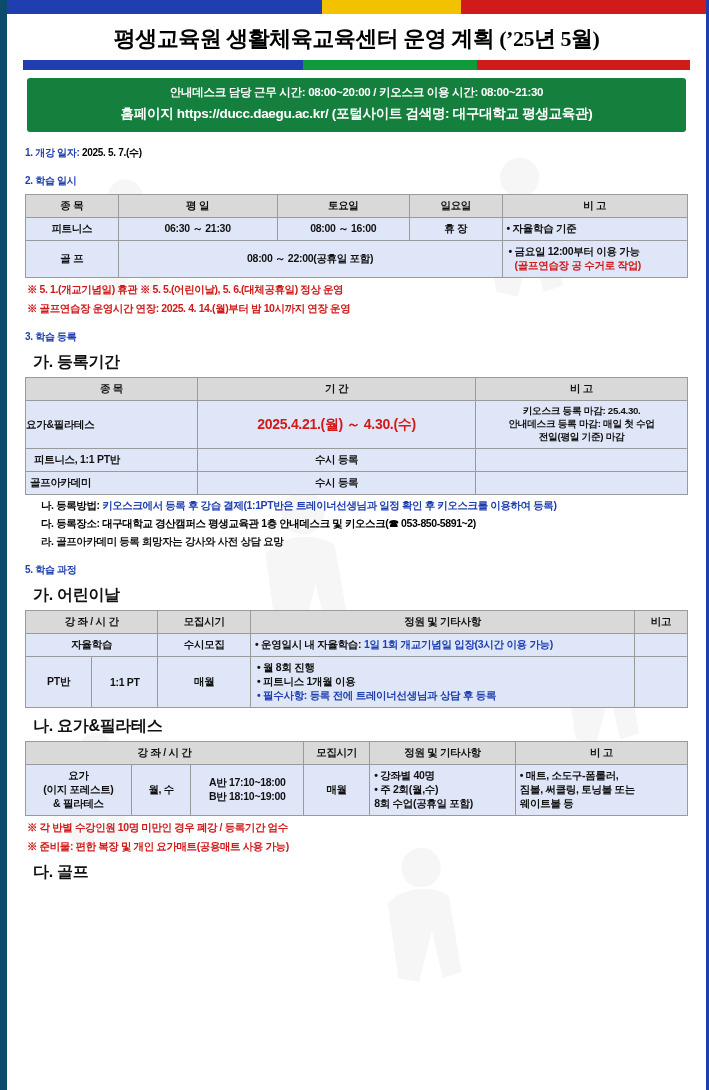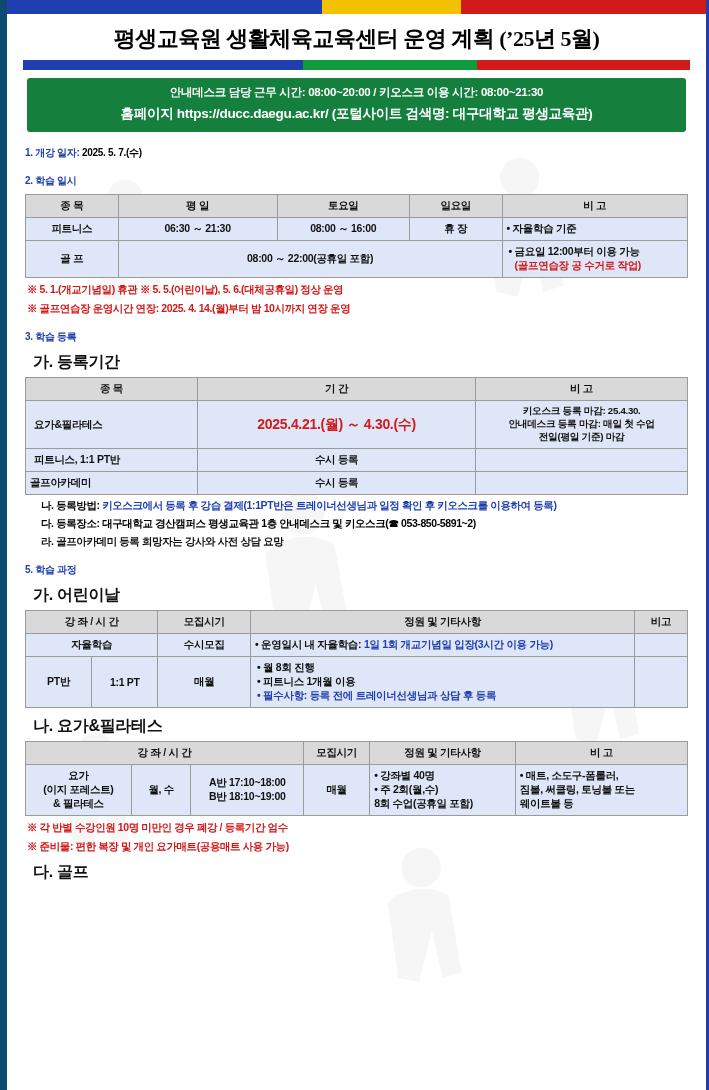--- a/index.html
+++ b/index.html
@@ -202,21 +202,21 @@
 
     <div class="tbl-wrap">
     <table>
       <tbody>
             <tr>
         <th style="width:26%">종  목</th>
         <th style="width:42%">기  간</th>
         <th>비  고</th>
       </tr>
       <tr>
-        <td class="cell-blue left" style="padding-left:8px">요가&amp;필라테스</td>
+        <td class="cell-blue left" style="padding-left:0">요가&amp;필라테스</td>
         <td class="cell-blue big-red">2025.4.21.(월) ～ 4.30.(수)</td>
         <td class="cell-blue small" style="white-space:pre-line">키오스크 등록 마감: 25.4.30.
 안내데스크 등록 마감: 매일 첫 수업
 전일(평일 기준) 마감</td>
       </tr>
       <tr>
         <td class="cell-blue left" style="padding-left:8px">피트니스, 1:1 PT반</td>
         <td class="cell-blue">수시 등록</td>
         <td class="cell-blue"></td>
       </tr>

